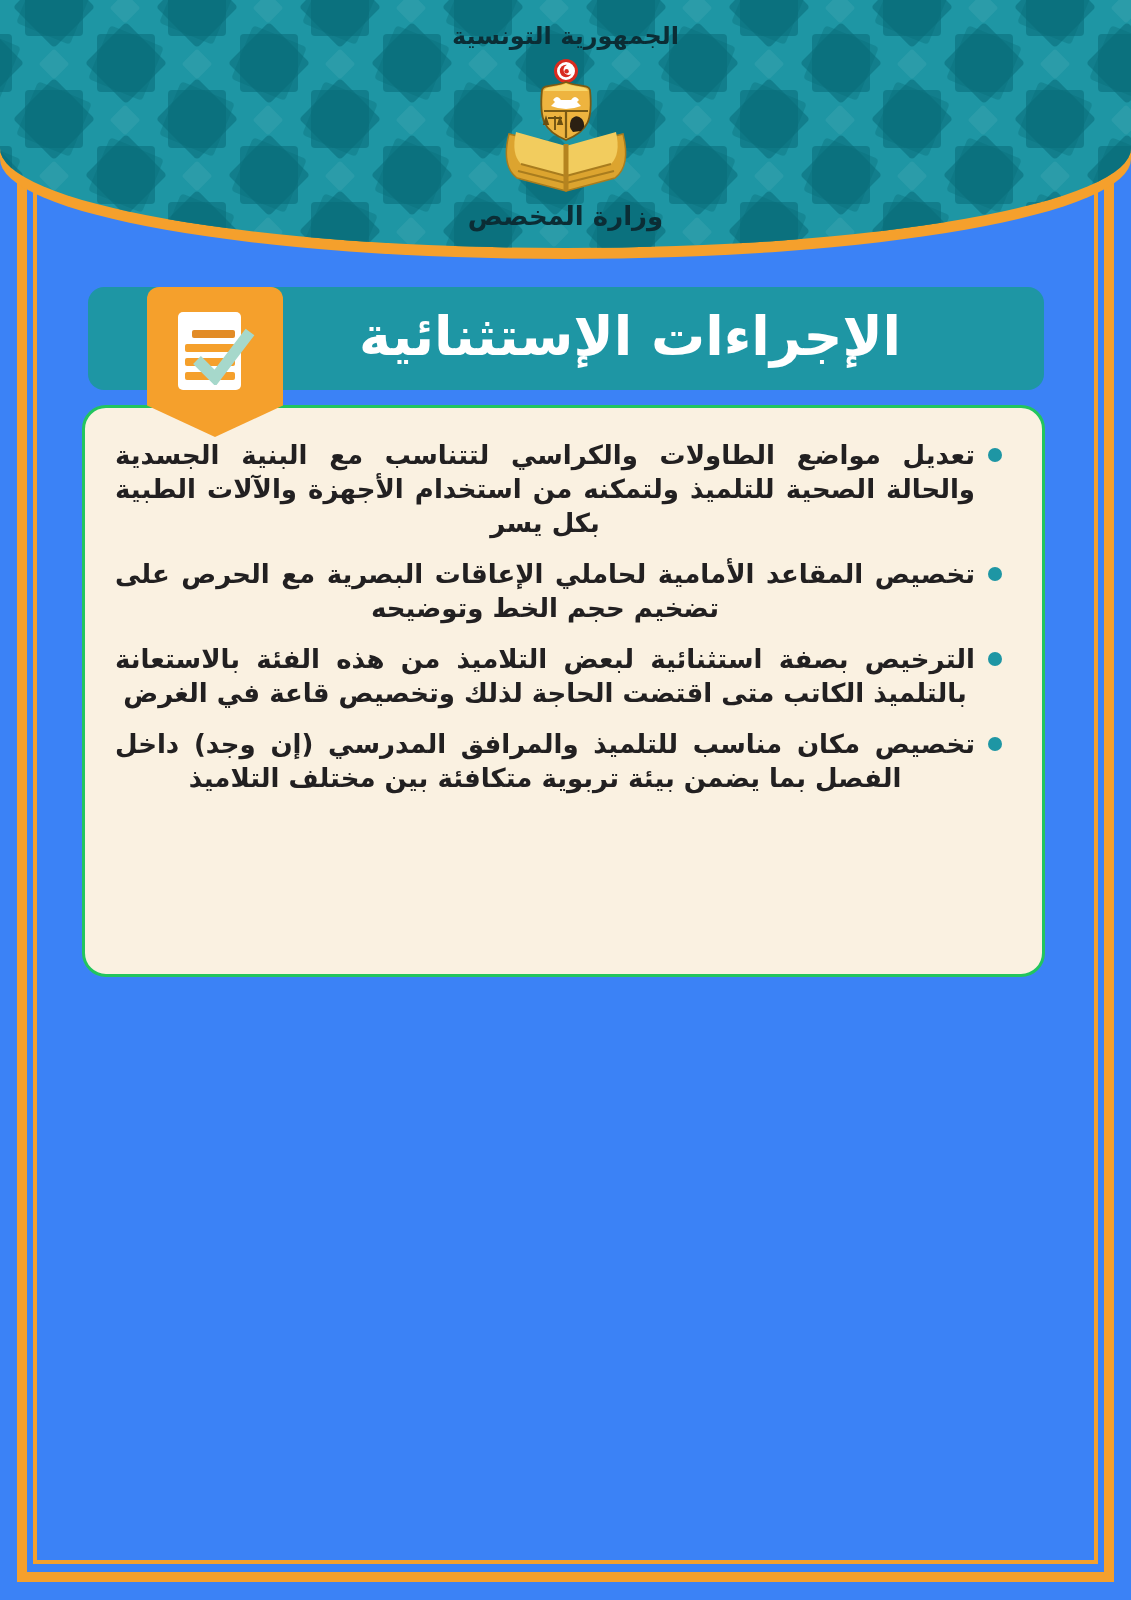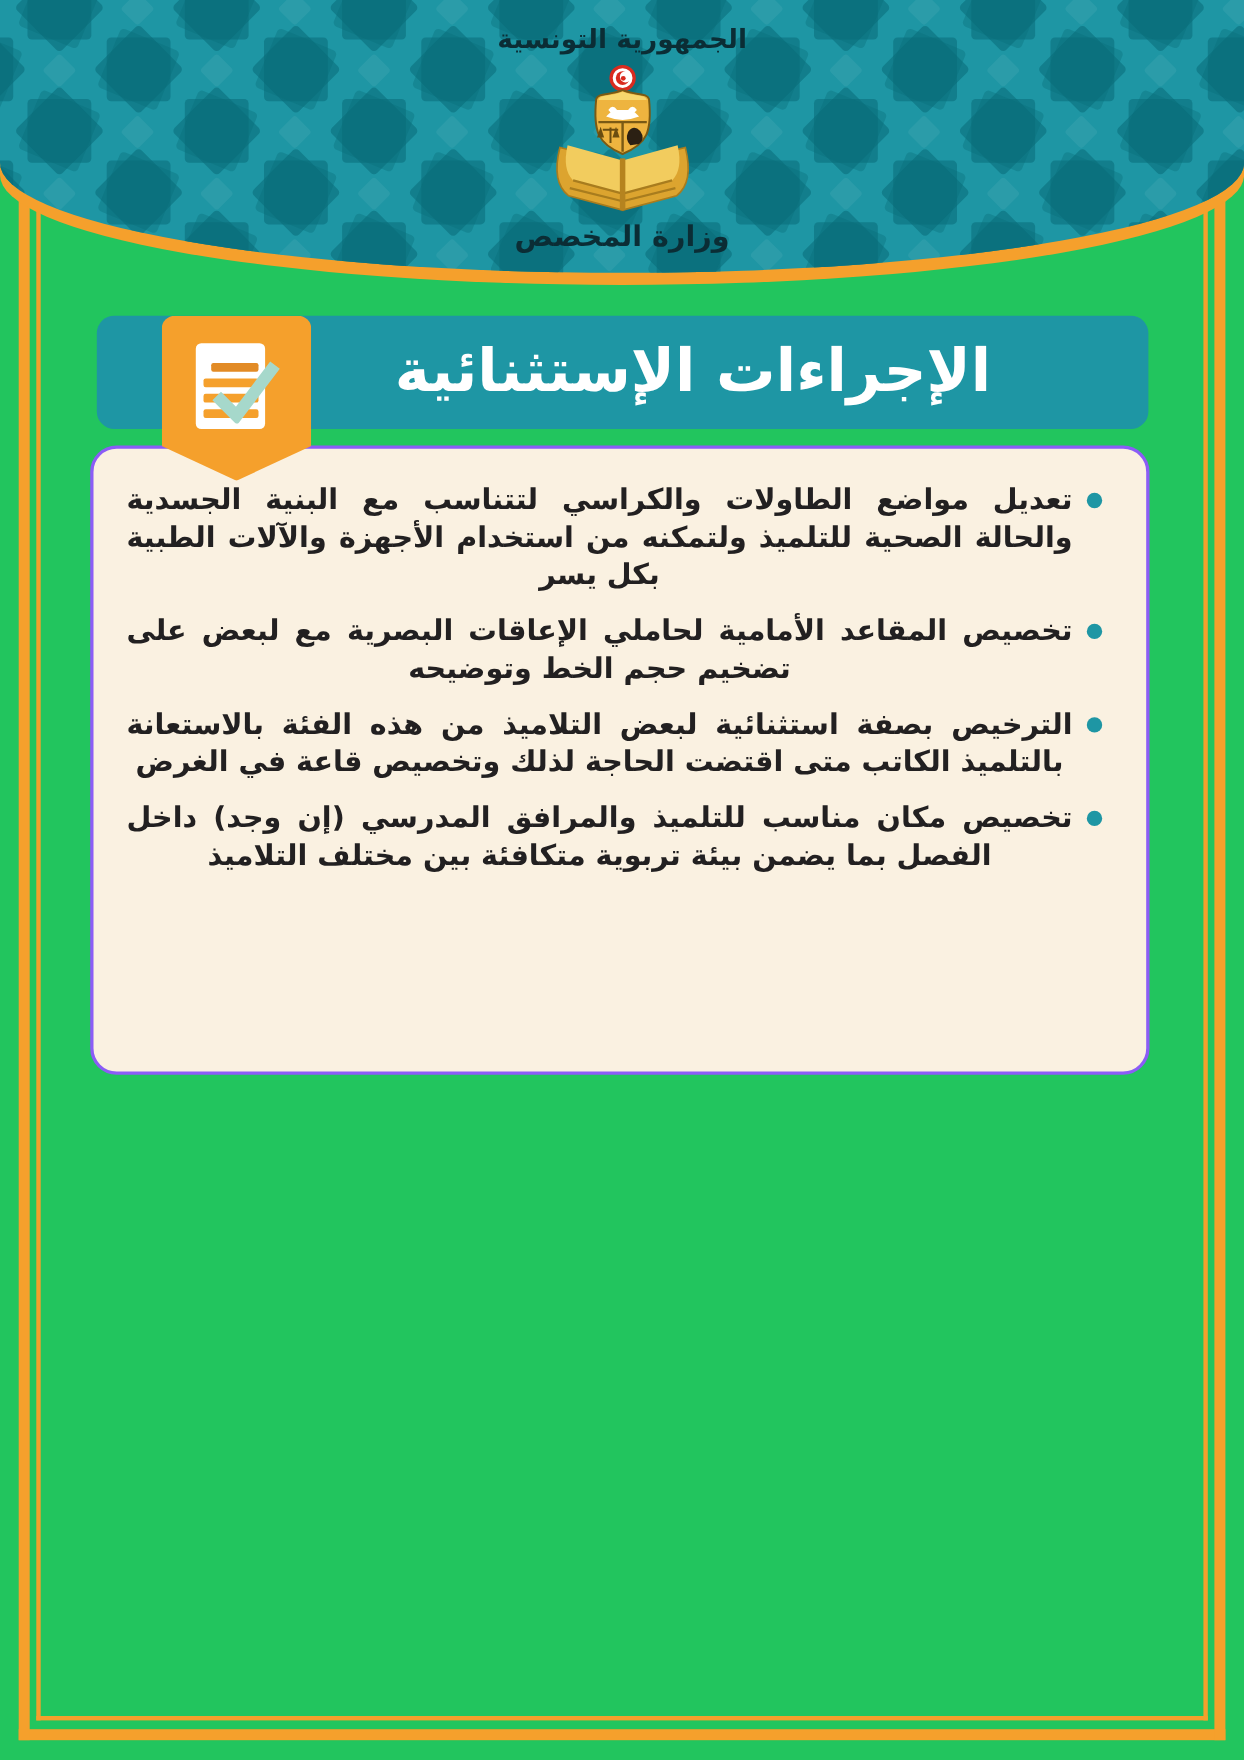--- a/index.html
+++ b/index.html
@@ -1,18 +1,18 @@
 <!DOCTYPE html>
 <html lang="ar"><head>
 <meta charset="utf-8">
 <style>
   * { margin:0; padding:0; box-sizing:border-box; }
   html,body { background:#ffffff; }
   body { font-family:"DejaVu Sans", sans-serif; }
-  .page { position:relative; width:1131px; height:1600px; background:#22c55e; overflow:hidden; margin:0 auto; }
+  .page { position:relative; width:1131px; height:1600px; background:#3b82f6; overflow:hidden; margin:0 auto; }
 
   
   .frame-outer { position:absolute; left:17px; right:17px; top:140px; bottom:18px;
     border-left:10px solid #f5a02c; border-right:10px solid #f5a02c; border-bottom:10px solid #f5a02c; z-index:1; }
   .frame-inner { position:absolute; left:33px; right:33px; top:152px; bottom:36px;
     border-left:4px solid #f5a02c; border-right:4px solid #f5a02c; border-bottom:4px solid #f5a02c; z-index:1; }
 
   
   .header { position:absolute; top:0; left:0; width:1131px; height:262px; z-index:2; }
   .hdr-band { position:absolute; top:0; left:0; width:100%; height:259px; background:#f5a02c;
@@ -42,21 +42,21 @@
   .doc { position:absolute; left:31px; top:25px; width:63px; height:78px; background:#ffffff; border-radius:5px; }
   .doc .bar { position:absolute; left:7px; right:6px; height:8px; background:#f5a02c; border-radius:2px; }
   .doc .bar.b1 { left:14px; top:18px; background:#e28b26; }
   .doc .bar.b2 { top:32px; }
   .doc .bar.b3 { top:46px; }
   .doc .bar.b4 { top:60px; }
   .check { position:absolute; left:45px; top:40px; }
 
   
   .card { position:absolute; left:82px; top:405px; width:963px; height:572px; background:#faf1e1;
-    border:3px solid #8b5cf6; border-radius:24px; z-index:3; padding:30px 40px 20px 30px; }
+    border:3px solid #22c55e; border-radius:24px; z-index:3; padding:30px 40px 20px 30px; }
   .item { direction:rtl; display:flex; gap:13px; margin-bottom:17px; }
   .item:last-child { margin-bottom:0; }
   .dot { flex:0 0 auto; width:14px; height:14px; border-radius:50%; background:#1e96a4; margin-top:10px; }
   .item p { flex:1 1 auto; color:#222021; font-size:26px; font-weight:bold; line-height:34px;
     text-align:justify; text-align-last:center; }
 </style>
 </head>
 <body>
 
 <div class="page">
@@ -377,21 +377,21 @@
     </svg>
   </div>
 
   <div class="card">
     <div class="item">
       <span class="dot"></span>
       <p>تعديل مواضع الطاولات والكراسي لتتناسب مع البنية الجسدية والحالة الصحية للتلميذ ولتمكنه من استخدام الأجهزة والآلات الطبية بكل يسر</p>
     </div>
     <div class="item">
       <span class="dot"></span>
-      <p>تخصيص المقاعد الأمامية لحاملي الإعاقات البصرية مع لبعض على تضخيم حجم الخط وتوضيحه</p>
+      <p>تخصيص المقاعد الأمامية لحاملي الإعاقات البصرية مع الحرص على تضخيم حجم الخط وتوضيحه</p>
     </div>
     <div class="item">
       <span class="dot"></span>
       <p>الترخيص بصفة استثنائية لبعض التلاميذ من هذه الفئة بالاستعانة بالتلميذ الكاتب متى اقتضت الحاجة لذلك وتخصيص قاعة في الغرض</p>
     </div>
     <div class="item">
       <span class="dot"></span>
       <p>تخصيص مكان مناسب للتلميذ والمرافق المدرسي (إن وجد) داخل الفصل بما يضمن بيئة تربوية متكافئة بين مختلف التلاميذ</p>
     </div>
   </div>

